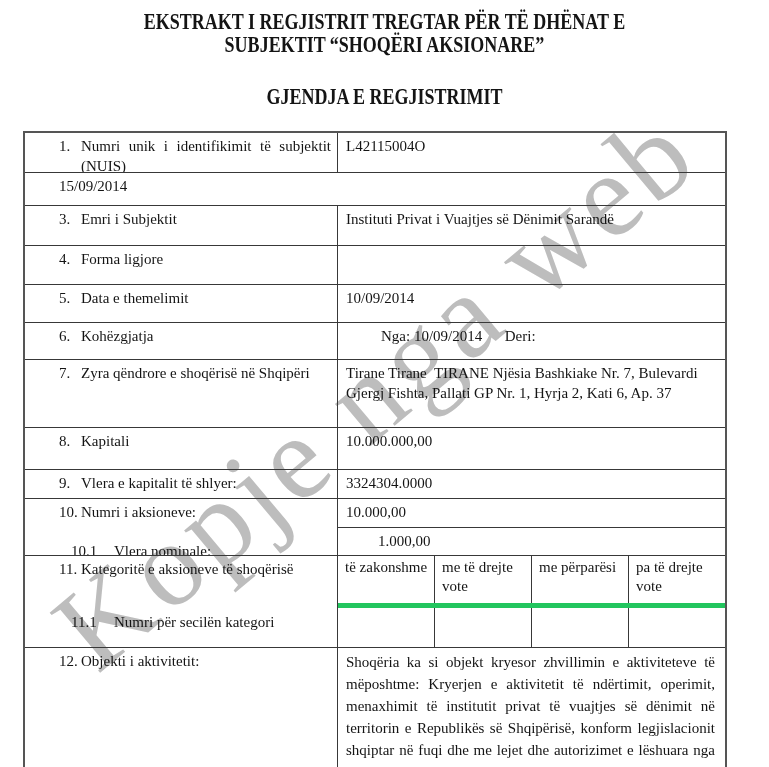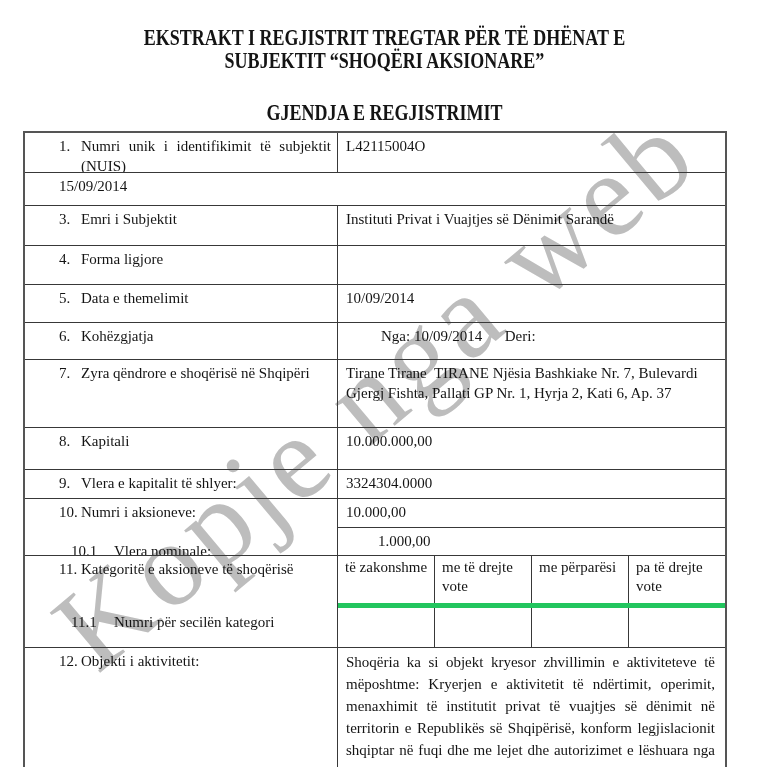--- a/index.html
+++ b/index.html
@@ -33,21 +33,21 @@
     opacity: 0.85;
     white-space: nowrap;
     z-index: 0;
     font-weight: normal;
     pointer-events: none;
   }
 
   
   .header {
     position: absolute;
-    top: 26px;
+    top: 10px;
     left: 0;
     width: 769px;
     text-align: center;
     z-index: 1;
   }
   .title-line {
     font-weight: bold;
     font-size: 24px;
     line-height: 23px;
     white-space: nowrap;

